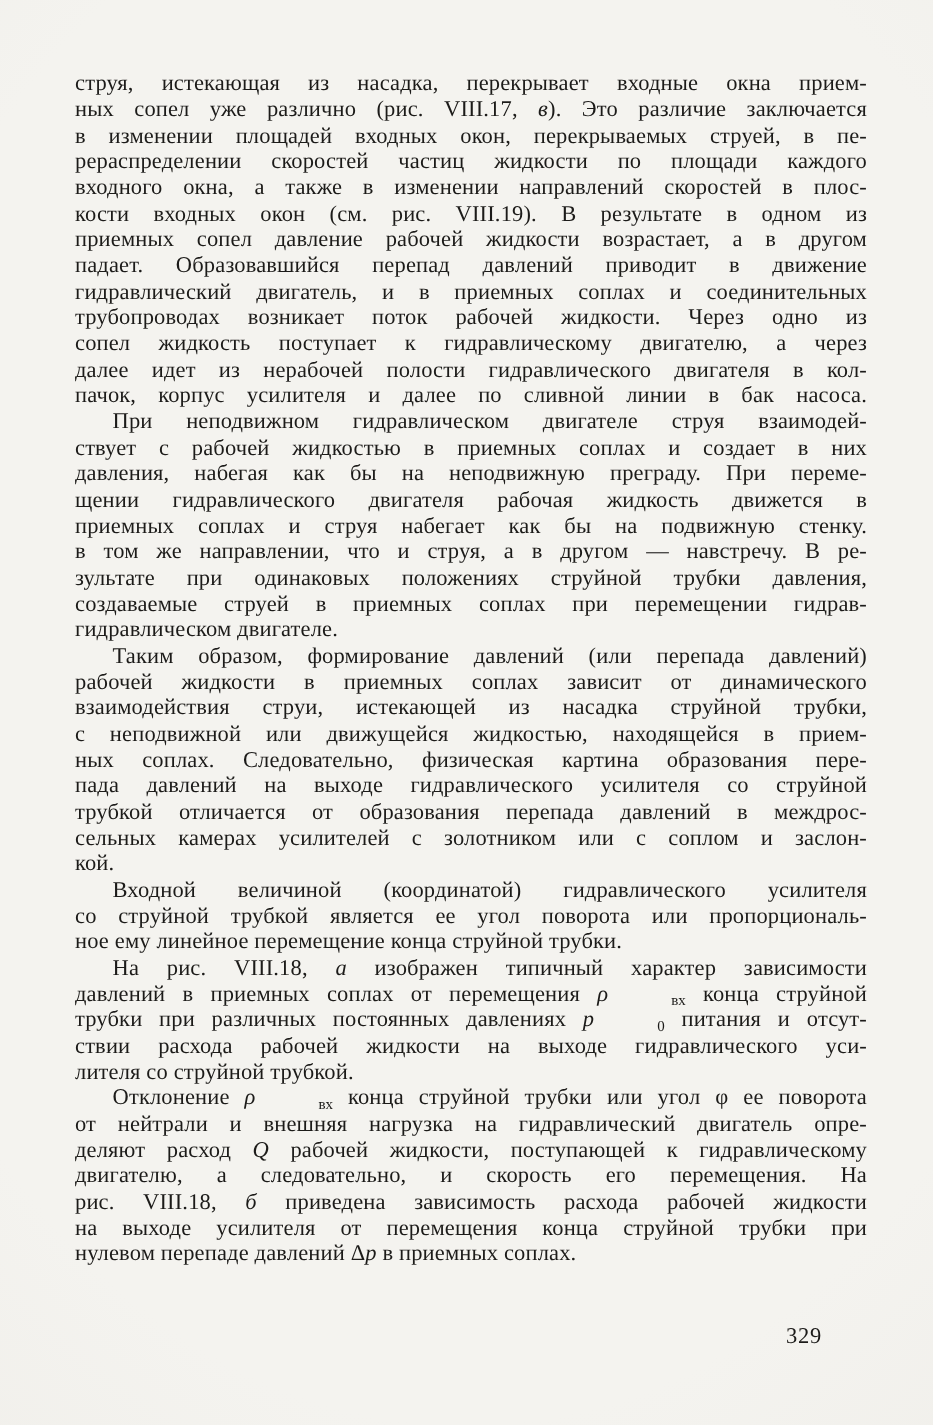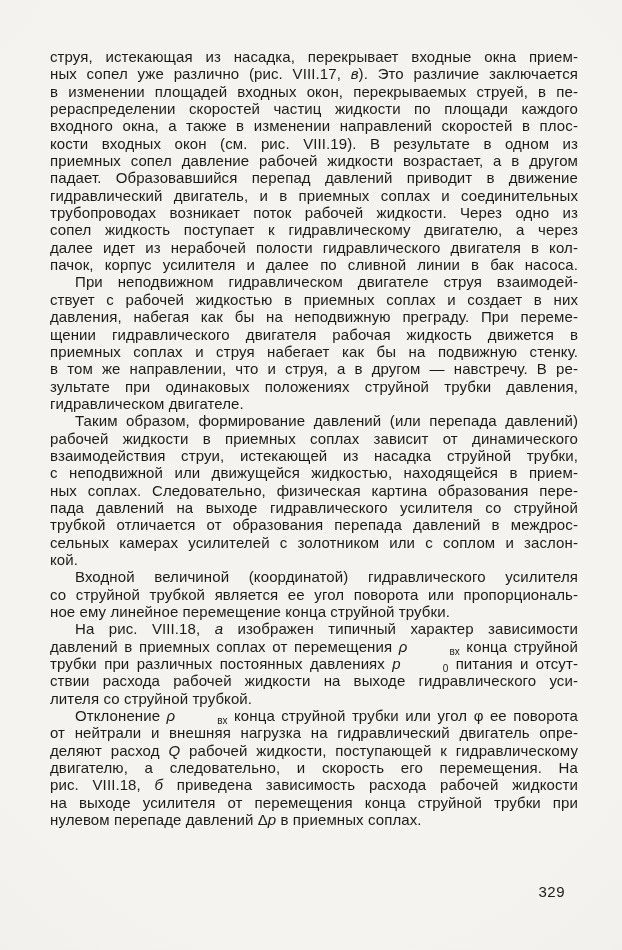--- a/index.html
+++ b/index.html
@@ -8,21 +8,21 @@
     background: #888;
   }
   .page {
     position: relative;
     width: 622px;
     height: 950px;
     margin: 0 auto;
     background: #f1f0ec;
     background-image: radial-gradient(ellipse 120% 100% at 50% 45%, #f4f3ef 55%, #eceae5 100%);
     overflow: hidden;
-    font-family: Liberation Sans, sans-serif;
+    font-family: Liberation Serif, serif;
     color: #1c1b19;
   }
   .text-block {
     position: absolute;
     left: 50px;
     top: 48px;
     width: 528px;
     font-size: 15px;
     line-height: 17.35px;
     letter-spacing: 0.1px;
@@ -40,21 +40,21 @@
   .seg-i { font-style: italic; }
   .seg-sub {
     font-size: 10px;
     vertical-align: -3px;
     letter-spacing: 0;
     margin-left: 42px;
   }
   .page-number {
     position: absolute;
     top: 883px;
-    right: 57px;
+    right: 74px;
     font-size: 15px;
     letter-spacing: 0.5px;
   }
 </style>
 </head>
 <body>
 
 <div class="page">
   <div class="text-block">
 
@@ -75,20 +75,21 @@
     </div>
 
     <div class="para">
       <div class="line indent">При неподвижном гидравлическом двигателе струя взаимодей-</div>
       <div class="line">ствует с рабочей жидкостью в приемных соплах и создает в них</div>
       <div class="line">давления, набегая как бы на неподвижную преграду. При переме-</div>
       <div class="line">щении гидравлического двигателя рабочая жидкость движется в</div>
       <div class="line">приемных соплах и струя набегает как бы на подвижную стенку.</div>
       <div class="line">в том же направлении, что и струя, а в другом — навстречу. В ре-</div>
       <div class="line">зультате при одинаковых положениях струйной трубки давления,</div>
+      <div class="line">создаваемые струей в приемных соплах при перемещении гидрав-</div>
       <div class="line last">гидравлическом двигателе.</div>
     </div>
 
     <div class="para">
       <div class="line indent">Таким образом, формирование давлений (или перепада давлений)</div>
       <div class="line">рабочей жидкости в приемных соплах зависит от динамического</div>
       <div class="line">взаимодействия струи, истекающей из насадка струйной трубки,</div>
       <div class="line">с неподвижной или движущейся жидкостью, находящейся в прием-</div>
       <div class="line">ных соплах. Следовательно, физическая картина образования пере-</div>
       <div class="line">пада давлений на выходе гидравлического усилителя со струйной</div>

